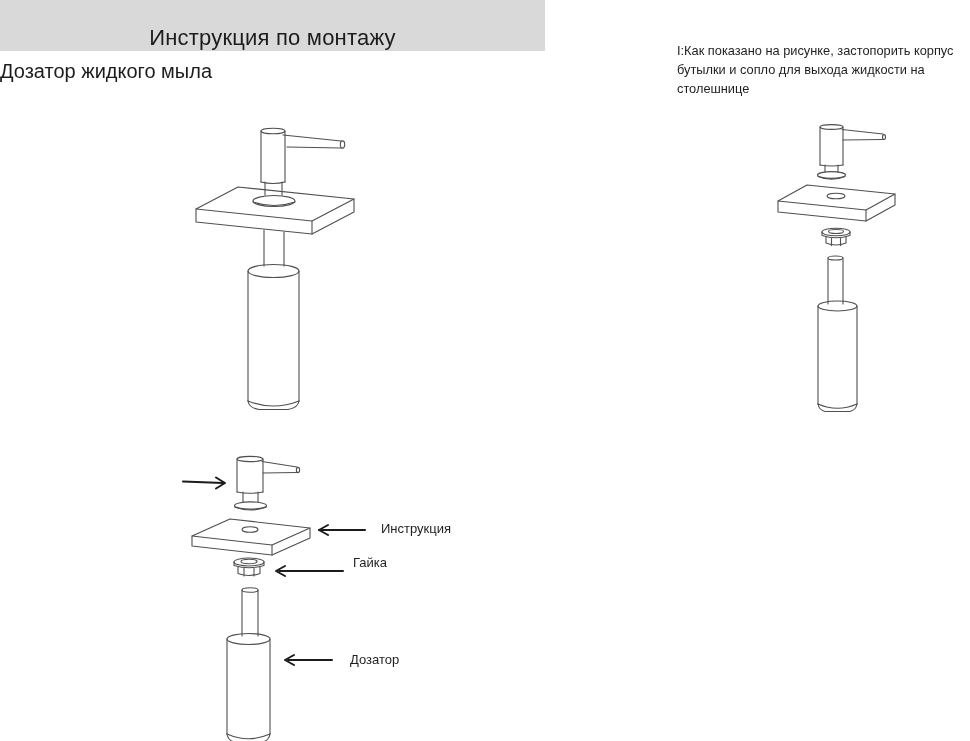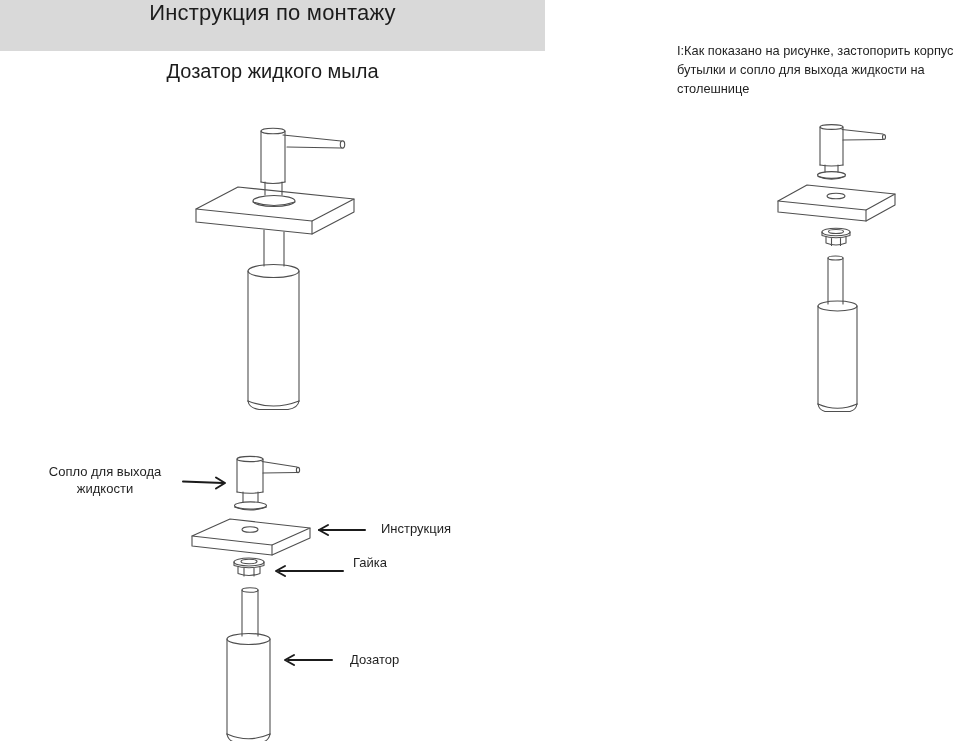--- a/index.html
+++ b/index.html
@@ -11,36 +11,35 @@
     overflow: hidden;
     font-family: "Liberation Sans", sans-serif;
     color: #1f1f1f;
   }
   .topbar {
     position: absolute;
     left: 0; top: 0;
     width: 545px; height: 51px;
     background: #d9d9d9;
     display: flex;
-    align-items: flex-start;
+    align-items: flex-end;
     justify-content: center;
   }
   .topbar h1 {
     margin: 0;
     font-size: 22px;
     font-weight: 400;
     color: #1c1c1c;
     letter-spacing: 0.2px;
   }
   .product-title {
     position: absolute;
     left: 0; top: 60px;
     width: 545px;
     margin: 0;
-    text-align: center;
     font-size: 20px;
     font-weight: 400;
     color: #1c1c1c;
   }
   .step-note {
     position: absolute;
     left: 677px; top: 41px;
     width: 298px;
     margin: 0;
     font-size: 12.8px;
@@ -212,18 +211,17 @@
     </g>
     <g>
       <ellipse cx="62.5" cy="186" rx="19.5" ry="5"></ellipse>
       <path d="M43,186 V284"></path>
       <path d="M82,186 V284"></path>
       <path d="M43,284 Q44,290 50,291.5 L75,291.5 Q81,290 82,284"></path>
       <path d="M43,284 Q62.5,292.5 82,284"></path>
     </g>
   </svg>
 
-  <div class="part-label label-nozzle">Сопло для выхода жидкости</div>
   <div class="part-label label-countertop">Инструкция</div>
   <div class="part-label label-nut">Гайка</div>
   <div class="part-label label-bottle">Дозатор</div>
 
 </div>
 
 </body></html>

